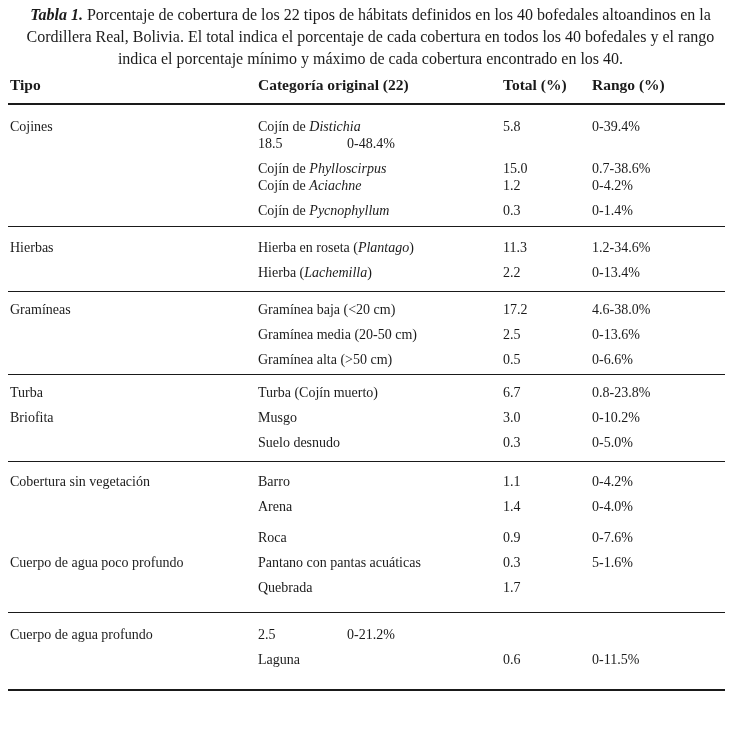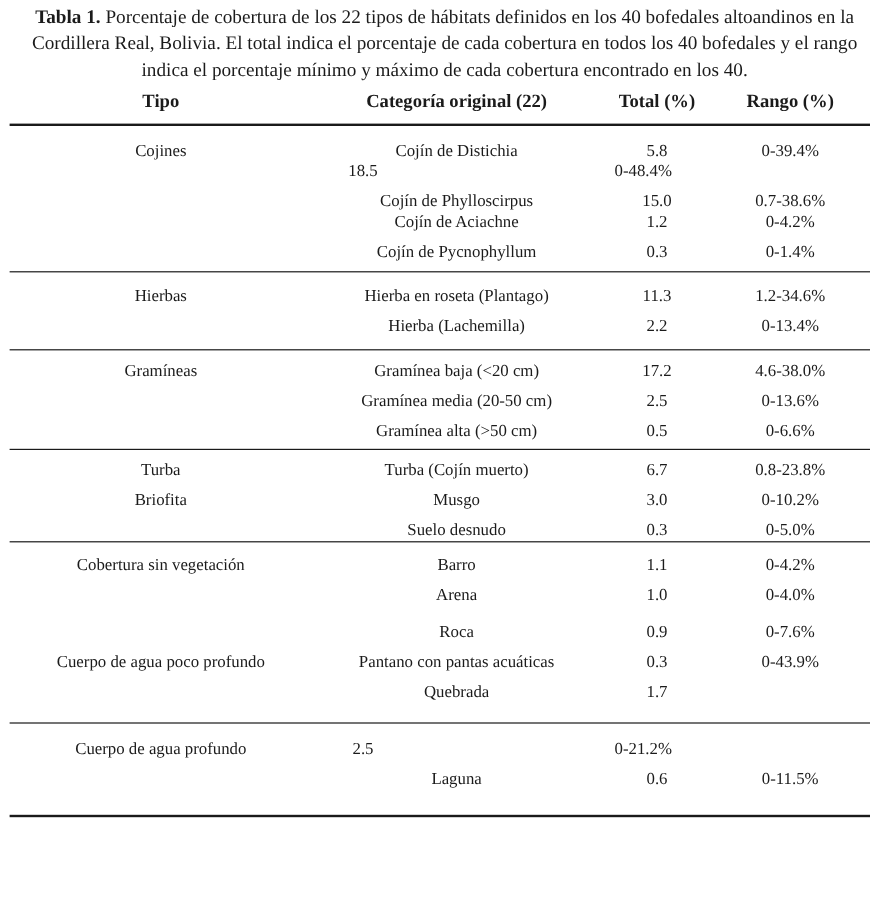--- a/index.html
+++ b/index.html
@@ -5,43 +5,43 @@
   html,body{margin:0;padding:0;}
   body{
     width:741px;height:752px;overflow:hidden;
     background:#ffffff;color:#1b1b1b;
     font-family:"Liberation Serif", serif;
   }
   .caption{
     margin:4px auto 0 auto;width:690px;
     text-align:center;font-size:16px;line-height:22px;
   }
-  .b{font-weight:bold;}
-  .table{margin:0 16px 0 8px;text-align:center;}
+  .b{font-weight:bold;font-style:italic;}
+  .table{margin:0 16px 0 8px;}
   .hdr{
     display:flex;margin-top:6px;padding:0 0 10px 2px;
     font-weight:bold;font-size:15.5px;line-height:17px;
     border-bottom:2px solid #1a1a1a;
   }
   .group{padding-left:2px;border-bottom:1.5px solid #1a1a1a;}
   .g0{padding-top:13px;padding-bottom:7px;}
   .g1{padding-top:12px;padding-bottom:10px;}
   .g2{padding-top:9px;padding-bottom:6px;}
-  .g3{padding-top:9px;padding-bottom:0;}
+  .g3{padding-top:9px;padding-bottom:10px;}
   .g4{padding-top:11px;padding-bottom:16px;}
   .g5{padding-top:13px;padding-bottom:21px;border-bottom:2.5px solid #1a1a1a;}
   .row{display:flex;margin-bottom:8px;font-size:14px;line-height:17px;}
   .group .row:last-child{margin-bottom:0;}
   .row.tight{margin-bottom:0;}
   .row.gap{margin-bottom:14px;}
   .c1{width:248px;flex:none;}
   .c2{width:245px;flex:none;}
   .c3{width:89px;flex:none;}
   .c4{flex:1;}
-  .it{}
+  .it{font-style:italic;}
 </style>
 </head>
 <body>
 
 <div class="caption">
   <span class="b">Tabla 1.</span>
   <span>Porcentaje de cobertura de los 22 tipos de hábitats definidos en los 40 bofedales altoandinos en la Cordillera Real, Bolivia. El total indica el porcentaje de cada cobertura en todos los 40 bofedales y el rango indica el porcentaje mínimo y máximo de cada cobertura encontrado en los 40.</span>
 </div>
 
 <div class="table">
@@ -145,34 +145,34 @@
   <div class="group g4">
     <div class="row">
       <div class="c1">Cobertura sin vegetación</div>
       <div class="c2"><span>Barro</span></div>
       <div class="c3">1.1</div>
       <div class="c4">0-4.2%</div>
     </div>
     <div class="row gap">
       <div class="c1"></div>
       <div class="c2"><span>Arena</span></div>
-      <div class="c3">1.0</div>
+      <div class="c3">1.4</div>
       <div class="c4">0-4.0%</div>
     </div>
     <div class="row">
       <div class="c1"></div>
       <div class="c2"><span>Roca</span></div>
       <div class="c3">0.9</div>
       <div class="c4">0-7.6%</div>
     </div>
     <div class="row">
       <div class="c1">Cuerpo de agua poco profundo</div>
       <div class="c2"><span>Pantano con pantas acuáticas</span></div>
       <div class="c3">0.3</div>
-      <div class="c4">0-43.9%</div>
+      <div class="c4">5-1.6%</div>
     </div>
     <div class="row">
       <div class="c1"></div>
       <div class="c2"><span>Quebrada</span></div>
       <div class="c3">1.7</div>
     </div>
   </div>
 
   <div class="group g5">
     <div class="row">

